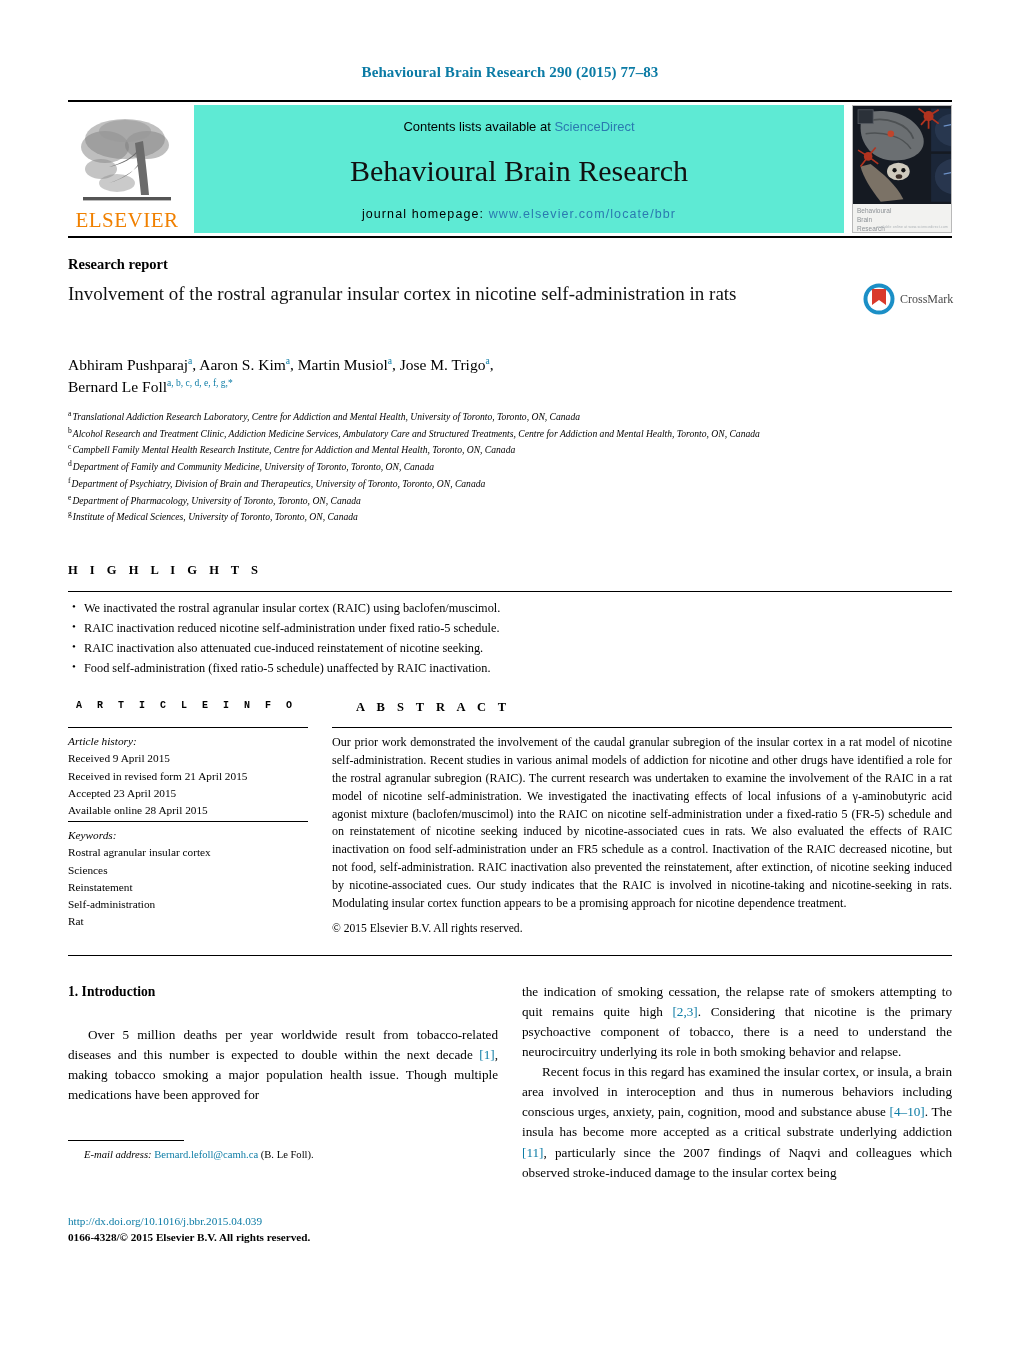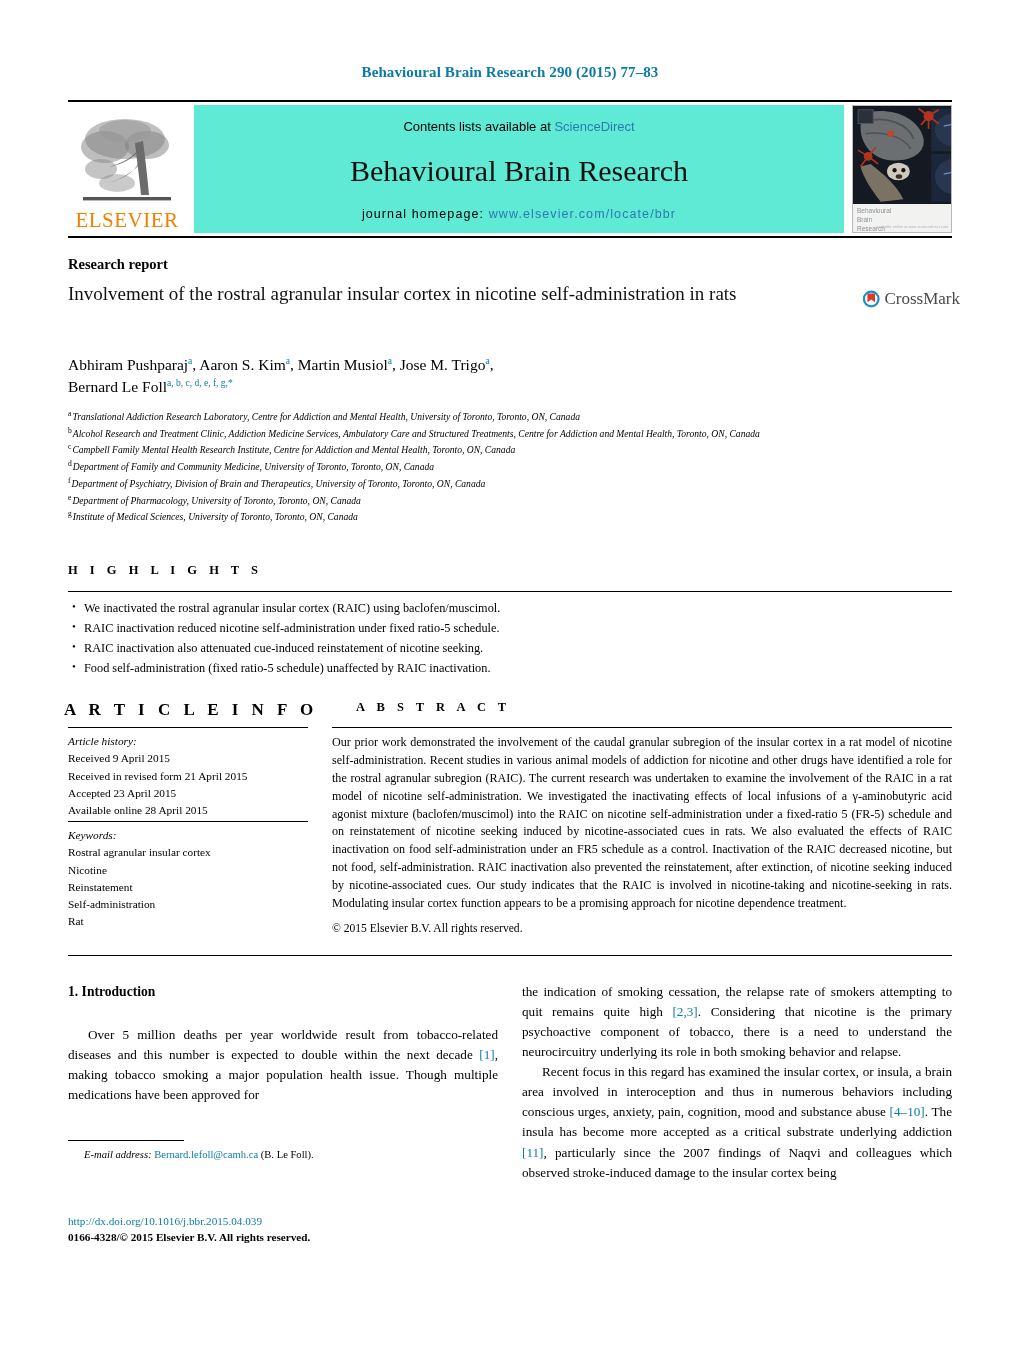--- a/index.html
+++ b/index.html
@@ -180,21 +180,21 @@
     position: absolute;
     left: 862px;
     top: 282px;
     width: 98px;
     display: flex;
     align-items: center;
     gap: 4px;
   }
   .crossmark-label {
     font-family: "Liberation Serif", serif;
-    font-size: 17px;
+    font-size: 12px;
     color: #4a4a4a;
   }
 
   .affiliations {
     position: absolute;
     left: 68px;
     top: 408px;
     width: 880px;
     font-family: "Liberation Serif", serif;
     font-style: italic;
@@ -245,25 +245,25 @@
     content: "\2022";
     position: absolute;
     left: 2px;
     top: -1px;
     font-size: 11px;
   }
 
   
   .info-head {
     position: absolute;
-    left: 64px;
+    left: 76px;
     top: 700px;
-    font-family: Liberation Serif, serif;
+    font-family: Liberation Mono, monospace;
     font-weight: bold;
-    font-size: 17px;
+    font-size: 10px;
     letter-spacing: 4.5px;
   }
   .abs-head {
     position: absolute;
     left: 356px;
     top: 700px;
     font-family: "Liberation Serif", serif;
     font-weight: bold;
     font-size: 12.5px;
     letter-spacing: 4.5px;
@@ -534,21 +534,21 @@
     <div>Received 9 April 2015</div>
     <div>Received in revised form 21 April 2015</div>
     <div>Accepted 23 April 2015</div>
     <div>Available online 28 April 2015</div>
   </div>
 
   <div class="kw-rule"></div>
   <div class="keywords">
     <div class="lab">Keywords:</div>
     <div>Rostral agranular insular cortex</div>
-    <div>Nicotine</div>
+    <div>Sciences</div>
     <div>Reinstatement</div>
     <div>Self-administration</div>
     <div>Rat</div>
   </div>
 
   <div class="abstract">Our prior work demonstrated the involvement of the caudal granular subregion of the insular cortex in a rat model of nicotine self-administration. Recent studies in various animal models of addiction for nicotine and other drugs have identified a role for the rostral agranular subregion (RAIC). The current research was undertaken to examine the involvement of the RAIC in a rat model of nicotine self-administration. We investigated the inactivating effects of local infusions of a γ-aminobutyric acid agonist mixture (baclofen/muscimol) into the RAIC on nicotine self-administration under a fixed-ratio 5 (FR-5) schedule and on reinstatement of nicotine seeking induced by nicotine-associated cues in rats. We also evaluated the effects of RAIC inactivation on food self-administration under an FR5 schedule as a control. Inactivation of the RAIC decreased nicotine, but not food, self-administration. RAIC inactivation also prevented the reinstatement, after extinction, of nicotine seeking induced by nicotine-associated cues. Our study indicates that the RAIC is involved in nicotine-taking and nicotine-seeking in rats. Modulating insular cortex function appears to be a promising approach for nicotine dependence treatment.</div>
   <div class="copyright">© 2015 Elsevier B.V. All rights reserved.</div>
 
   <div class="body-rule"></div>
 

